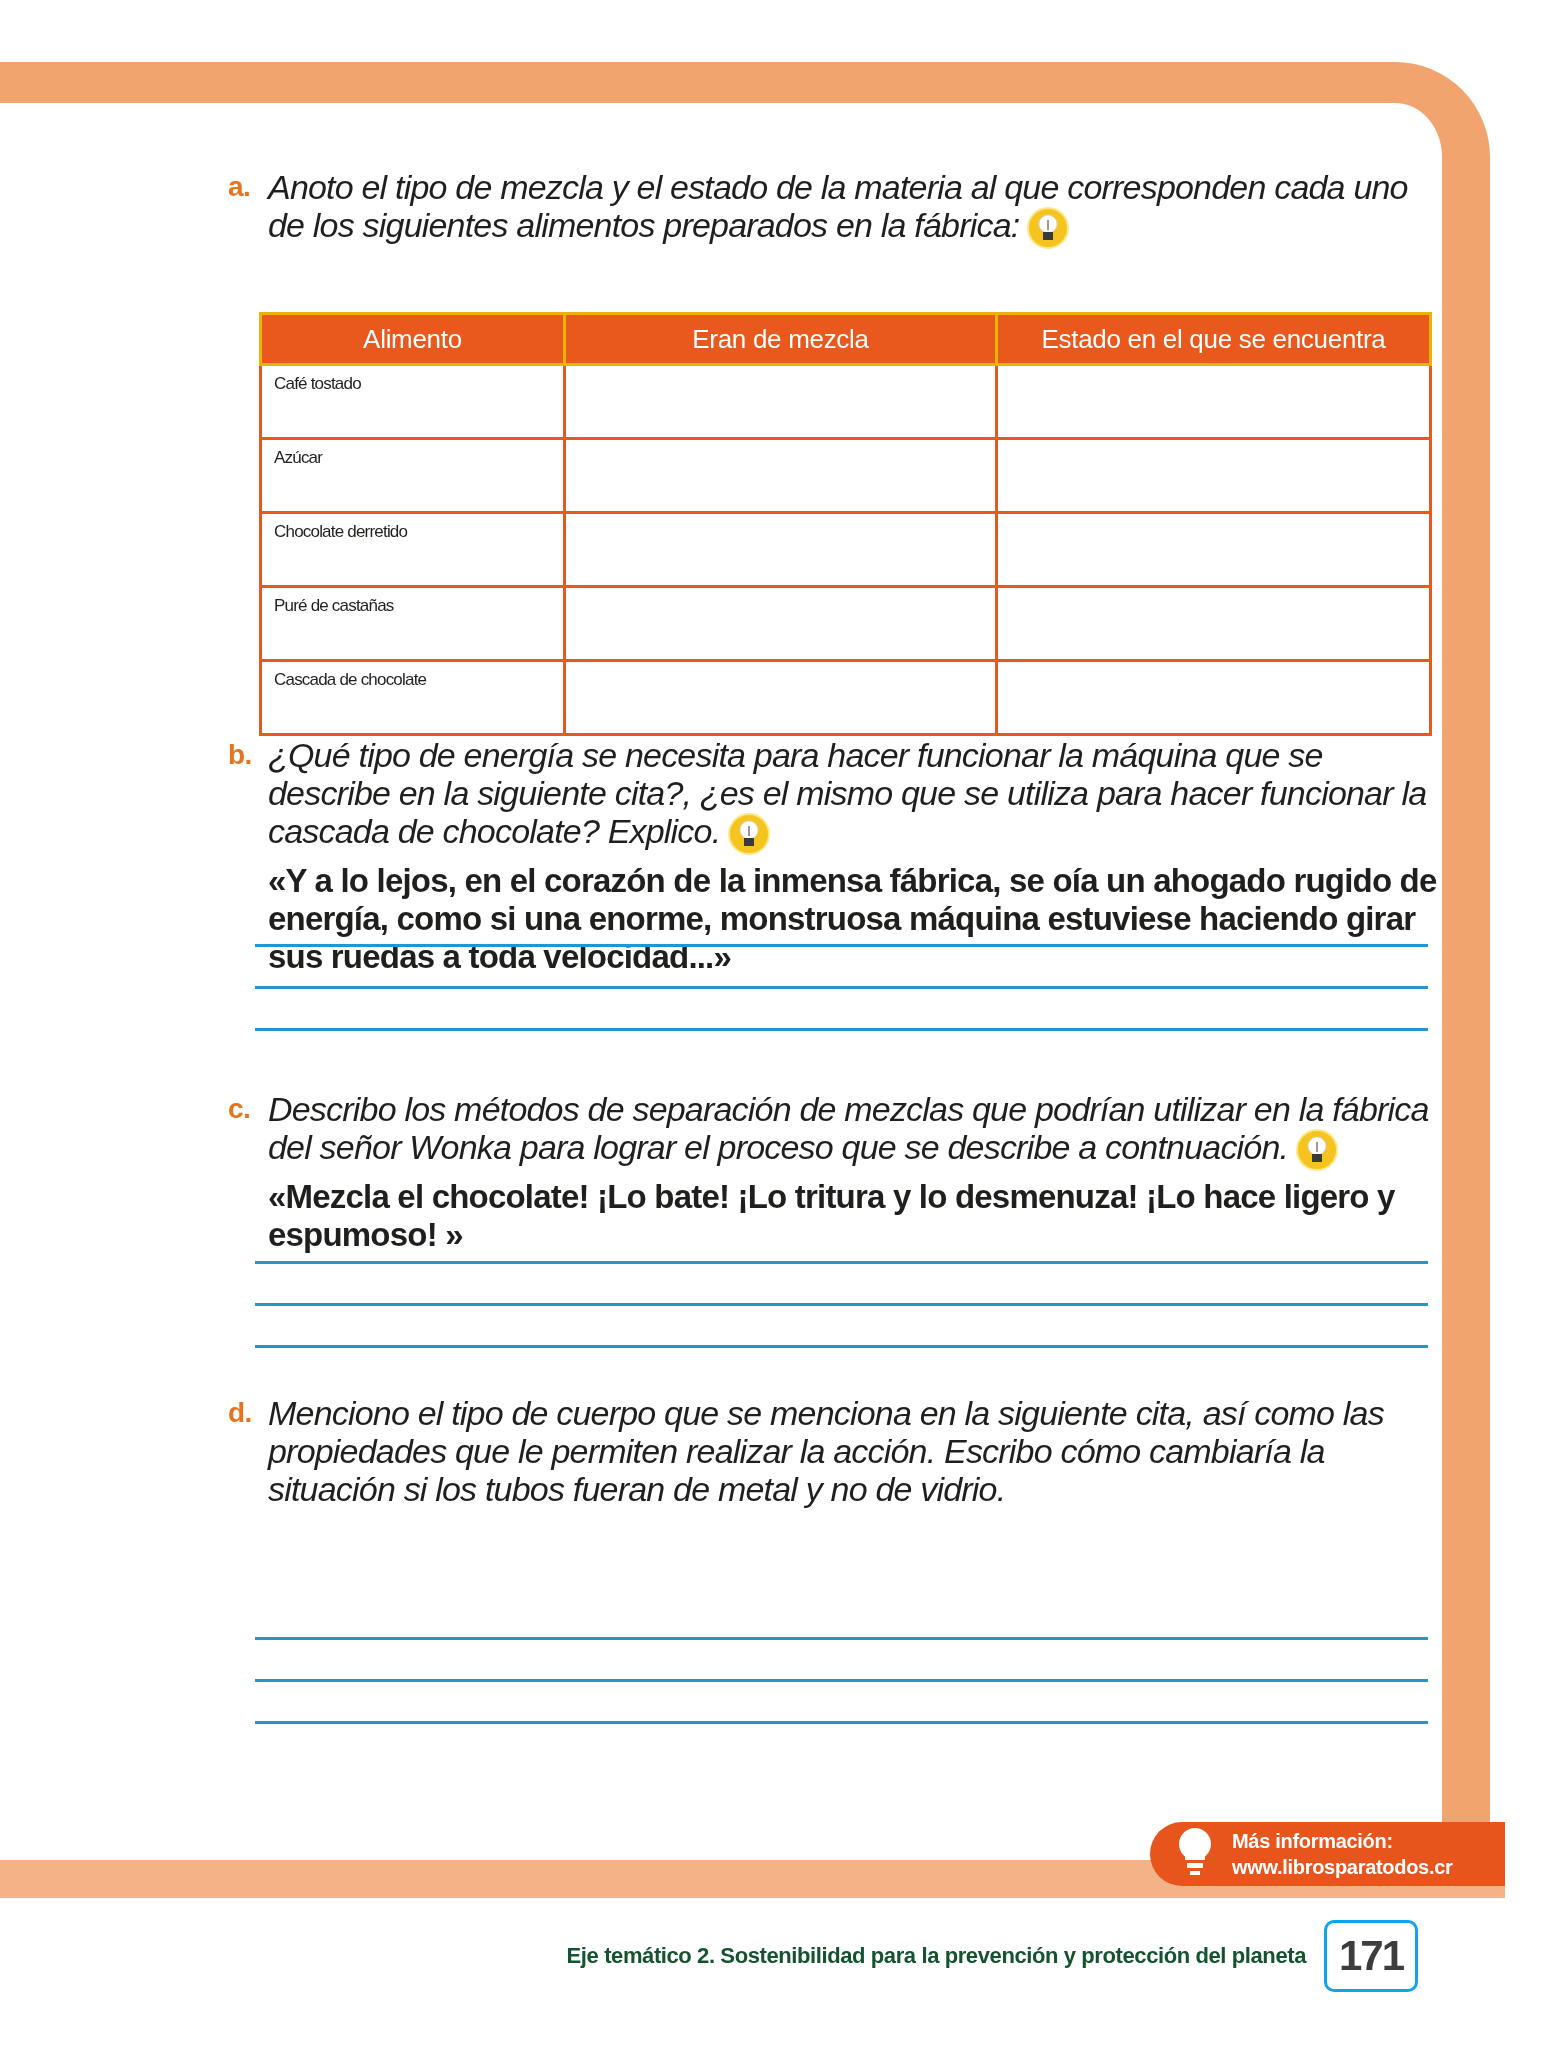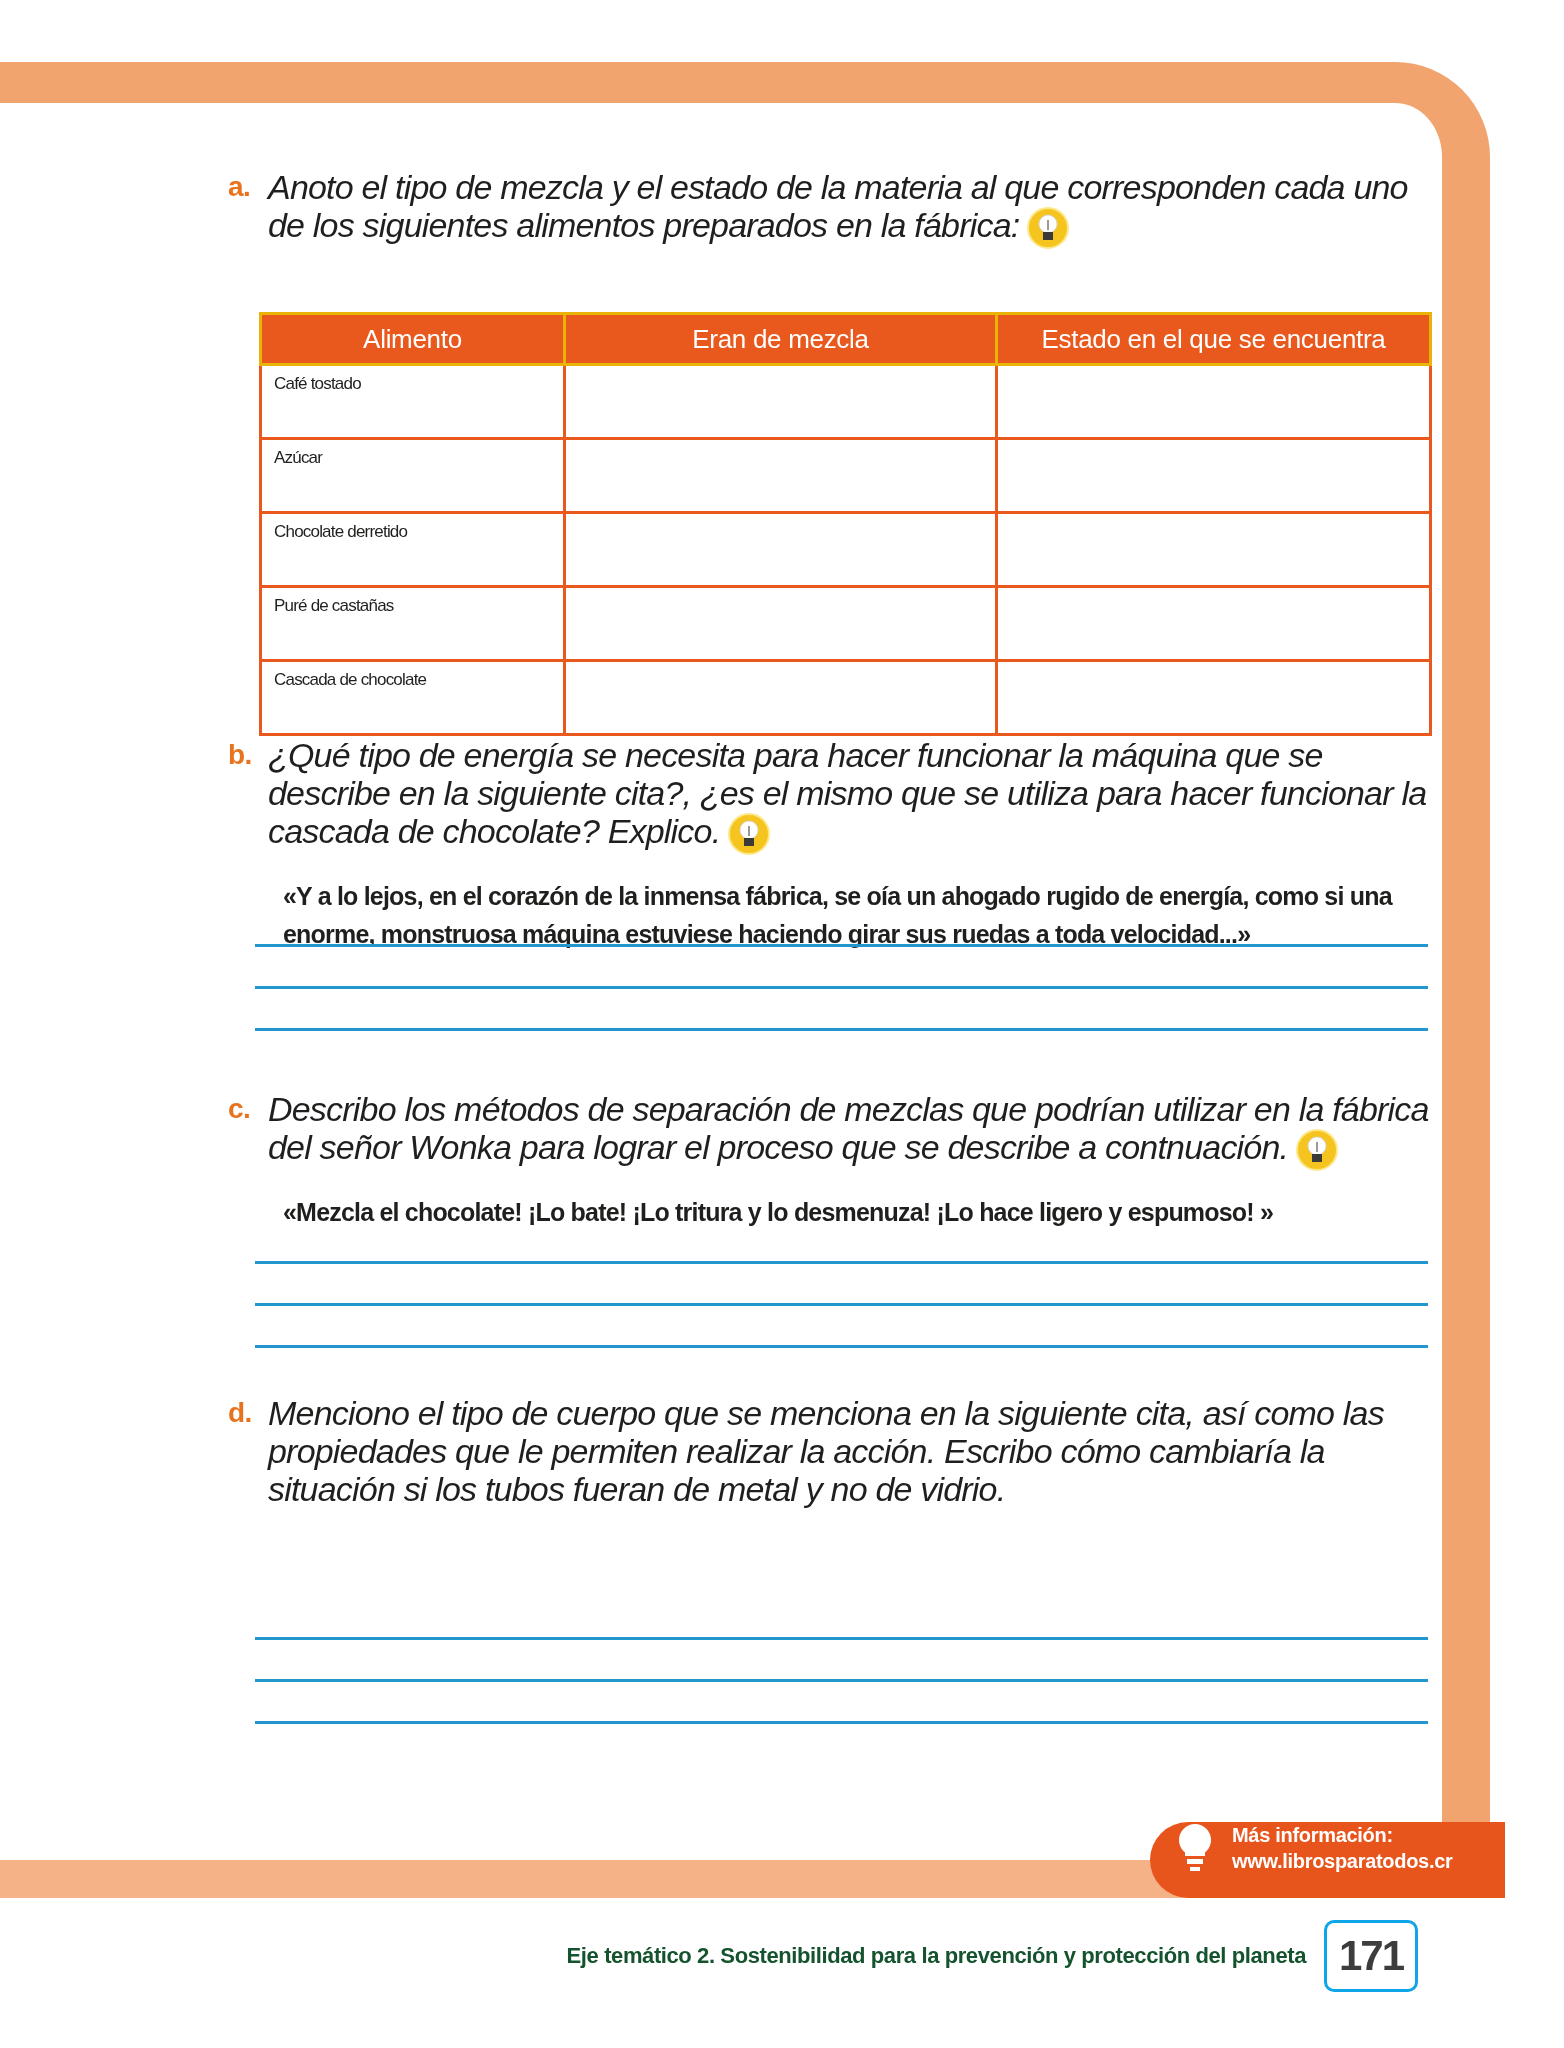--- a/index.html
+++ b/index.html
@@ -32,22 +32,22 @@
     font-size:28px;font-weight:bold;color:#E8731E;
     line-height:38px;letter-spacing:-0.5px;
   }
   .item-body{flex:1;}
   .item-text{
     font-size:34px;line-height:38px;letter-spacing:-0.8px;
     margin:0;
     font-style:italic;
   }
   .item-quote{
-    font-size:25px;line-height:38px;letter-spacing:-0.8px;
-    font-weight:bold;margin:15px;
+    font-size:33px;line-height:38px;letter-spacing:-0.8px;
+    font-weight:bold;margin:0;
   }
   .bulb{display:inline-block;vertical-align:-12px;margin-left:8px;}
   
   .food-table{
     position:absolute;left:259px;top:312px;
     border-collapse:collapse;table-layout:fixed;
     width:1170px;
   }
   .food-table th{
     background:#E9581C;color:#ffffff;
@@ -64,24 +64,24 @@
   }
   .col-alimento{width:304px;}
   .col-mezcla{width:432px;}
   .col-estado{width:434px;}
   
   .answer-lines{position:absolute;left:255px;width:1173px;}
   .answer-line{height:39px;border-bottom:3px solid #2496CE;}
   
   .info-badge{
     position:absolute;left:1150px;top:1822px;
-    width:355px;height:76px;
+    width:355px;height:64px;
     background:#E8551C;
     border-radius:38px 0 0 38px;
-    display:flex;
+    display:flex;align-items:center;
     box-sizing:border-box;padding-left:22px;
   }
   .info-badge-text{color:#ffffff;font-size:20px;font-weight:bold;line-height:26px;letter-spacing:-0.3px;margin-left:14px;}
   
   .footer{
     position:absolute;top:1920px;left:200px;width:1218px;
     display:flex;justify-content:flex-end;align-items:center;gap:18px;
   }
   .footer-theme{
     font-size:22px;font-weight:bold;color:#14532d;letter-spacing:-0.4px;

